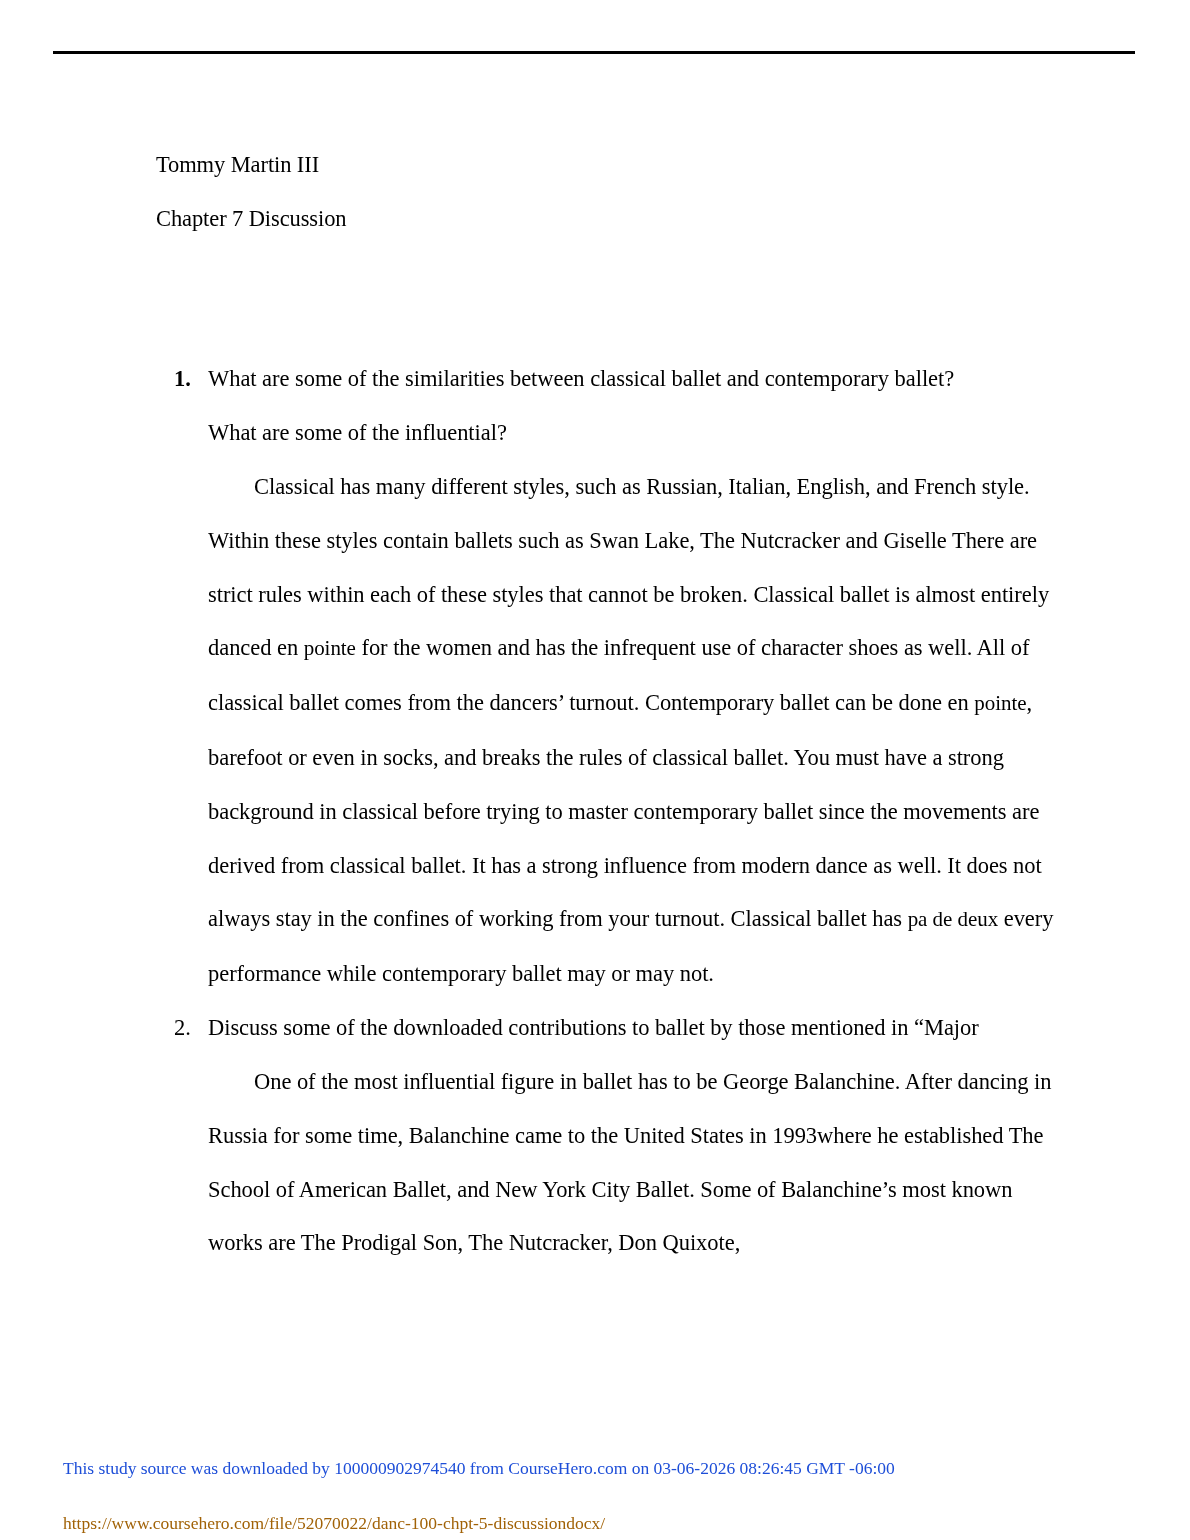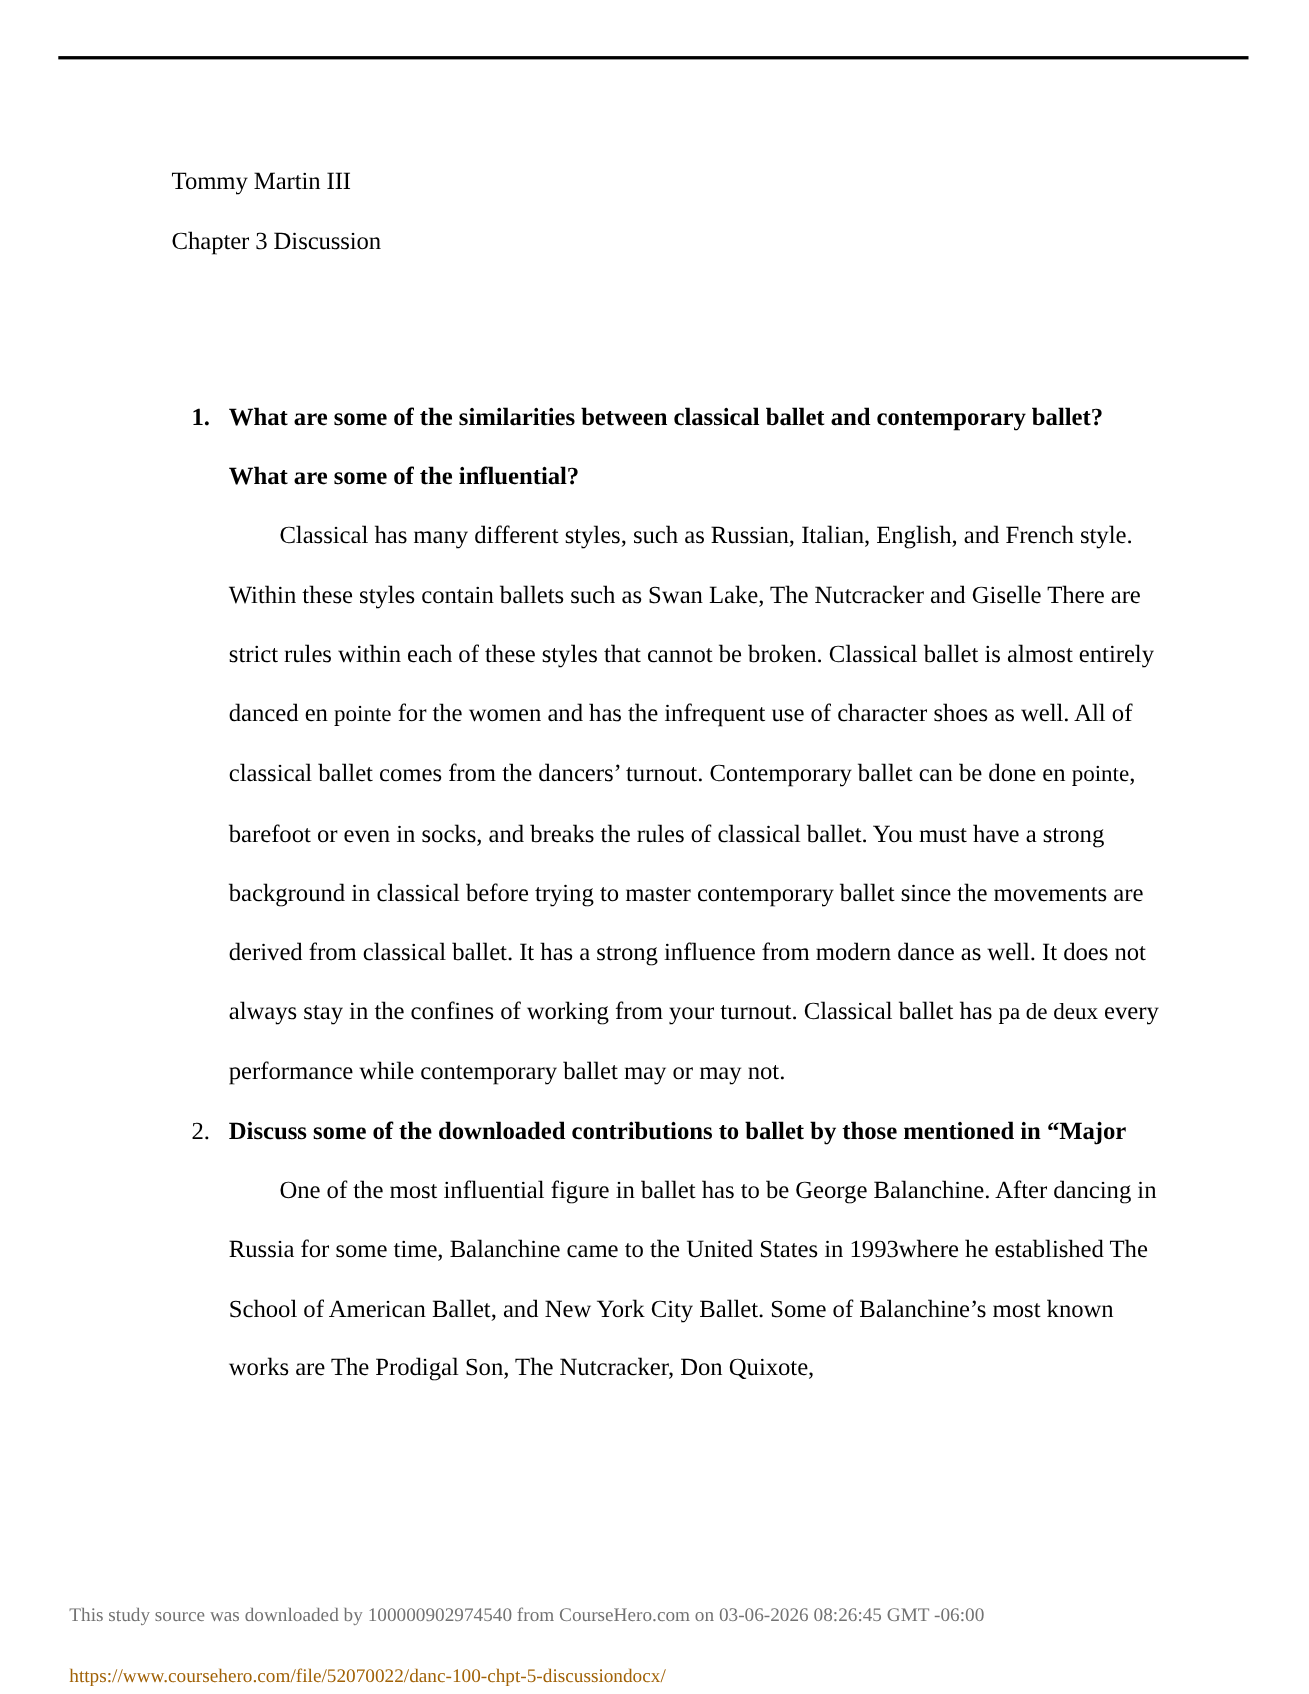--- a/index.html
+++ b/index.html
@@ -62,21 +62,21 @@
     position: absolute;
     left: 174px;
     top: 0;
     font-size: 22.5px;
     line-height: 54px;
   }
   .qmarker.bold { font-weight: bold; }
 
   .qheading {
     font-size: 22.5px;
-    font-weight: bold;
+    font-weight: normal;
     line-height: 54px;
     text-align: left;
     letter-spacing: -0.05px;
   }
 
   .qbody {
     font-size: 22.5px;
     line-height: 53.8px;
     text-align: left;
     letter-spacing: -0.05px;
@@ -94,42 +94,42 @@
   .footer {
     position: absolute;
     left: 63px;
     top: 1455px;
     width: 1060px;
   }
   .footer-line {
     font-size: 17.5px;
     line-height: 26px;
     white-space: nowrap;
-    color: #737373;
+    color: #1d4ed8;
   }
   .footer-url {
     position: absolute;
     left: 63px;
     top: 1510px;
     font-size: 17.5px;
     line-height: 26px;
     white-space: nowrap;
     color: #a16207;
   }
 </style>
 </head>
 <body>
 
 <div class="page">
 
   <div class="top-rule"></div>
 
   <div class="doc-header">
     <div class="hline">Tommy Martin III</div>
-    <div class="hline">Chapter 3 Discussion</div>
+    <div class="hline">Chapter 7 Discussion</div>
   </div>
 
   <div class="qlist">
 
     <div class="qitem">
       <span class="qmarker bold">1.</span>
       <div class="qheading">
         <div>What are some of the similarities between classical ballet and contemporary ballet?</div>
         <div>What are some of the influential?</div>
       </div>

